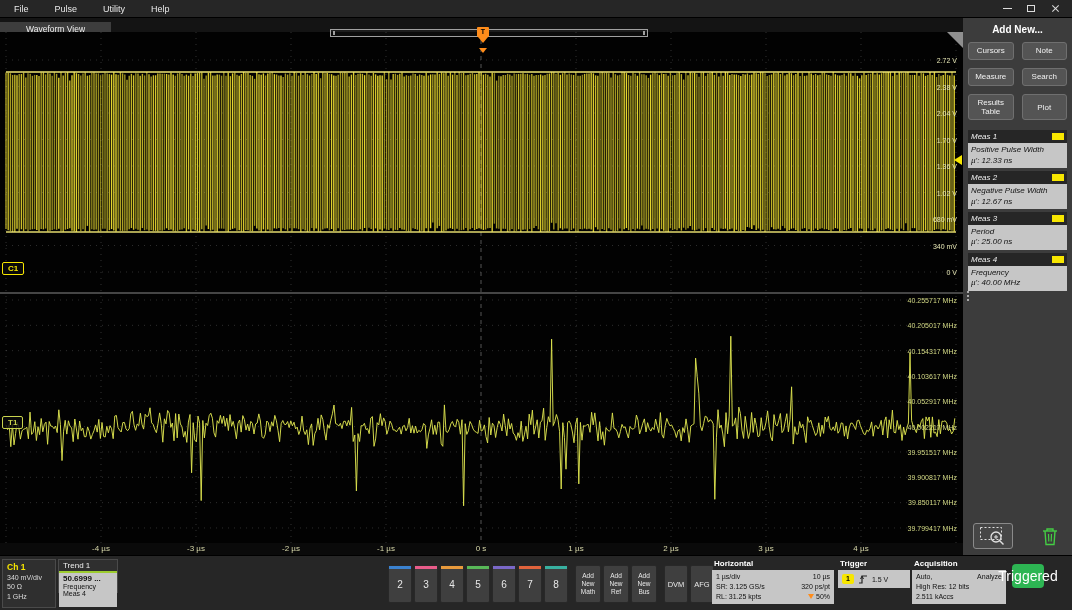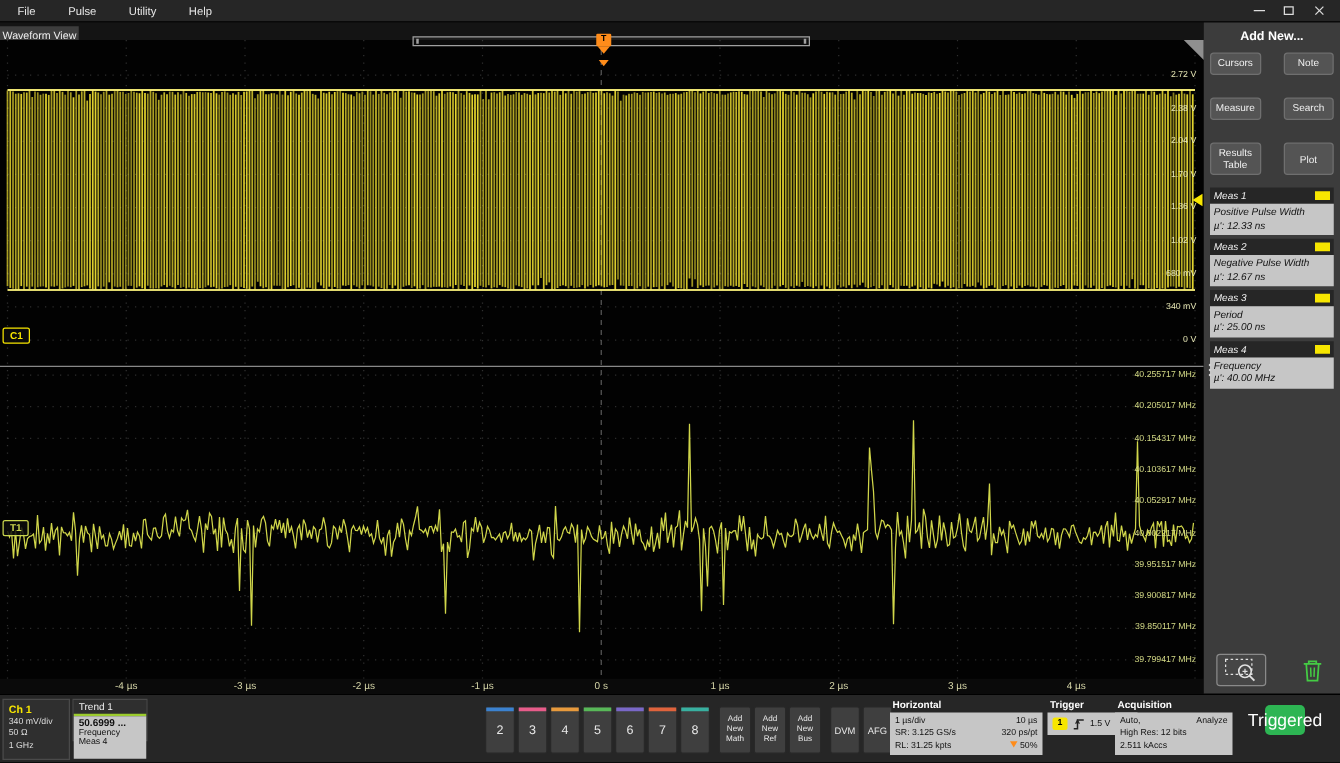--- a/index.html
+++ b/index.html
@@ -20,21 +20,21 @@
   .win-max-glyph { width:8px; height:7px; border:1px solid #ddd; }
   .win-close-glyph { position:relative; width:9px; height:9px; }
   .win-close-glyph::before,.win-close-glyph::after { content:""; position:absolute; left:0; top:4px;
       width:9px; height:1px; background:#ddd; }
   .win-close-glyph::before { transform:rotate(45deg); }
   .win-close-glyph::after { transform:rotate(-45deg); }
 
   
   #plot { position:absolute; left:0; top:18px; width:963px; height:537px; background:#0a0a0a; }
   .tabstrip { position:absolute; left:0; top:0; width:100%; height:14px; background:#141414; }
-  .tab { display:inline-block; height:14px; line-height:14px; padding:0 2px; background:#3d3d3d;
+  .tab { display:inline-block; height:14px; line-height:14px; padding:0 26px; background:#3d3d3d;
          color:#f0f0f0; font-size:8.5px; }
   .hscroll { position:absolute; left:330px; top:11px; width:318px; height:8px;
              border:1px solid #a0a0a0; background:rgba(255,255,255,0.04); z-index:5; }
   .hscroll .tick { position:absolute; top:1px; width:2px; height:4px; background:#a0a0a0; }
   .hscroll .tick.left { left:2px; } .hscroll .tick.right { right:2px; }
 
   .tmarker { position:absolute; left:477px; top:9px; z-index:6; width:12px; text-align:center; }
   .tbox { display:block; width:12px; height:10px; line-height:10px; background:#ff8c1a; color:#000;
           font-size:7px; font-weight:bold; border-radius:1px; }
   .tarrow { display:block; width:0; height:0; margin:0 auto;
@@ -66,21 +66,21 @@
   .wbadge.t1 { top:384px; color:#c9d44e; border:1px solid #c9d44e; }
 
   .grip { position:absolute; left:963px; top:285px; width:9px; height:22px; z-index:7;
           display:flex; flex-direction:column; align-items:center; justify-content:center; gap:2px; }
   .grip i { width:2px; height:2px; border-radius:50%; background:#d0d0d0; }
 
   
   #sidebar { position:absolute; right:0; top:18px; width:109px; height:537px; background:#3c3c3c;
              padding:4px 5px; }
   .sb-header { color:#fff; font-weight:bold; font-size:10px; text-align:center; margin:2px 0 7px; }
-  .sb-grid { display:grid; grid-template-columns:1fr 1fr; gap:18px; }
+  .sb-grid { display:grid; grid-template-columns:1fr 1fr; gap:8px; }
   .sb-btn { background:#545454; border:1px solid #6f6f6f; border-radius:3px; color:#f0f0f0;
             font-size:8px; text-align:center; padding:3px 1px; min-height:18px;
             display:flex; align-items:center; justify-content:center; line-height:1.15; }
   .meas-list { margin-top:10px;font-style:italic; }
   .meas { margin-bottom:3px; }
   .meas-head { background:#262626; display:flex; justify-content:space-between; align-items:center;
                padding:1px 3px; height:13px; }
   .meas-name { color:#eee; font-size:8px; }
   .meas-chip { width:12px; height:7px; }
   .meas-body { background:#c6c6c6; color:#111; font-size:8px; padding:2px 3px; line-height:1.3; }
@@ -114,21 +114,21 @@
             align-items:center; justify-content:center; }
   .ml { margin-left:5px; }
   .util-btn { width:24px; height:38px; background:#3f3f3f; border:1px solid #282828; border-radius:2px;
               color:#e8e8e8; font-size:7.5px; display:flex; align-items:center; justify-content:center; }
 
   .group { position:absolute; top:2px; }
   .gtitle { color:#fff; font-size:8px; font-weight:bold; margin:1px 0 2px 2px; }
   .gbody { background:#c6c6c6; color:#111; font-size:7px; padding:2px 4px; }
   #grp-horizontal { left:712px; width:122px; }
   #grp-trigger { left:838px; width:72px; }
-  #grp-acquisition { left:892px; width:94px; }
+  #grp-acquisition { left:912px; width:94px; }
   .grow { display:flex; justify-content:space-between; line-height:1.45; }
   .posmark { display:inline-block; width:0; height:0; border-left:3px solid transparent;
              border-right:3px solid transparent; border-top:5px solid #ff8c1a; margin-right:2px; }
   .src-pill { background:#f7e600; color:#000; font-weight:bold; font-size:7px; padding:0 4px;
               border-radius:2px; height:10px; line-height:10px; display:inline-block; }
   .trig-row { display:flex; align-items:center; gap:4px; height:14px; }
   .triggered { position:absolute; left:1012px; top:8px; width:32px; height:24px; background:#2db553;
                border:none; border-radius:4px; color:#fff; font-size:14px; font-weight:normal;
                display:flex; align-items:center; justify-content:center; }
 </style>

